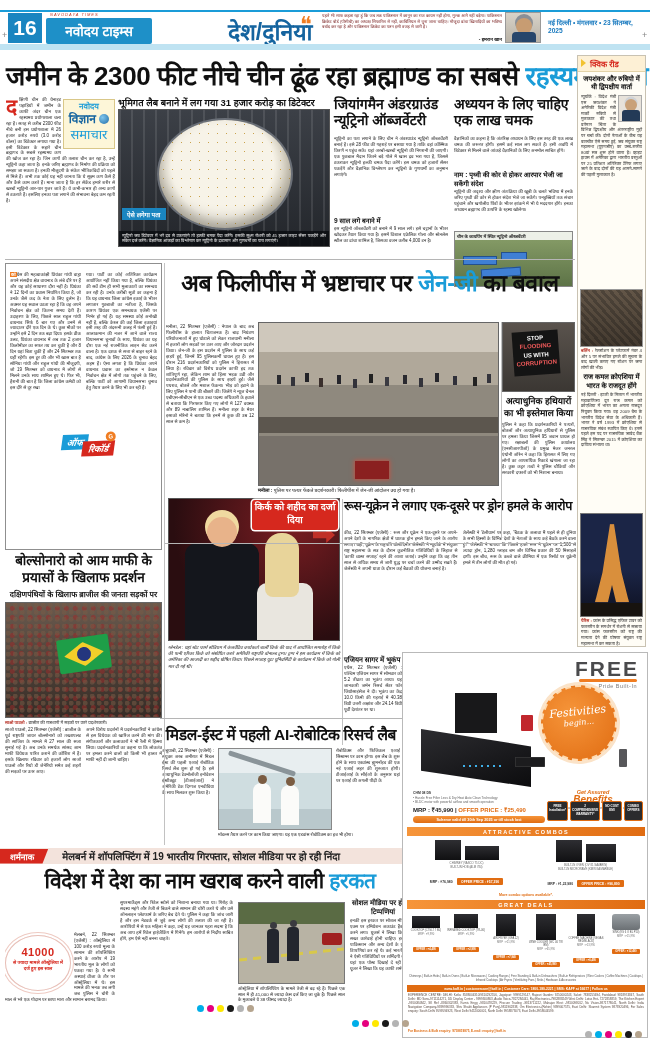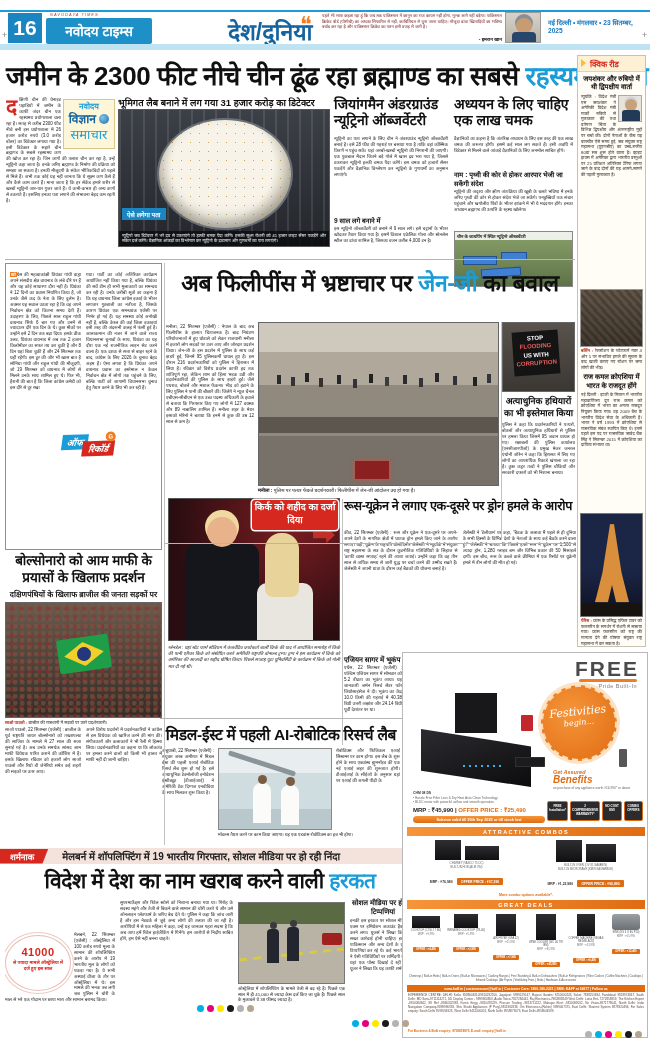--- a/index.html
+++ b/index.html
@@ -140,21 +140,21 @@
   .ad { left:402px; top:652px; width:246px; height:386px; border:1px solid #b9b9b9; background:#fff; overflow:hidden; }
   .ad .logo { position:absolute; right:8px; top:4px; font-size:21px; font-weight:bold; color:#4a4a4c; letter-spacing:2px; }
   .ad .logo-sw { position:absolute; right:10px; top:26px; width:58px; height:3px; background:#f07d22; border-radius:2px; }
   .ad .tag { position:absolute; right:10px; top:30px; font-size:5.5px; color:#7a7a7c; letter-spacing:0.5px; }
   .hood-duct { position:absolute; left:52px; top:40px; width:42px; height:40px; background:#18181a; }
   .hood-body { position:absolute; left:18px; top:76px; width:110px; height:58px; background:linear-gradient(160deg,#2c2c30,#0c0c0e); clip-path:polygon(0 0,100% 30%,100% 100%,0 72%); }
   .hood-led { position:absolute; left:60px; top:112px; width:40px; height:2px; background:repeating-linear-gradient(90deg,#3fb0e8 0 2px,transparent 2px 6px); }
   .medal { position:absolute; left:138px; top:32px; width:76px; height:76px; border-radius:50%; background:radial-gradient(circle at 40% 35%,#f6953a,#e06c12); border:2px dashed #ffd9ad; color:#fff; text-align:center; padding-top:18px; transform:rotate(-6deg); box-shadow:0 0 0 3px #fbe3c8; }
   .medal .f1 { font-family:"DejaVu Serif", serif; font-style:italic; font-size:11px; display:block; }
   .medal .f2 { font-family:"DejaVu Serif", serif; font-style:italic; font-size:8px; display:block; }
-  .benefits { position:absolute; left:150px; top:116px; width:80px; color:#e06c12; }
+  .benefits { position:absolute; left:150px; top:136px; width:80px; text-align:center; color:#e06c12; }
   .benefits .b1 { font-size:5.5px; font-style:italic; font-weight:bold; display:block; }
   .benefits .b2 { font-size:10px; font-style:italic; font-weight:bold; display:block; line-height:1; }
   .benefits .b3 { font-size:3.2px; color:#666; display:block; margin-top:1px; }
   .mini-coffee { position:absolute; left:118px; top:62px; width:12px; height:16px; background:#c1272d; border-radius:1px; }
   .mini-hob { position:absolute; left:112px; top:104px; width:30px; height:10px; background:#1c1c1e; border-radius:1px; box-shadow:inset 0 0 0 0.5px #444; }
   .mini-blend { position:absolute; left:216px; top:96px; width:8px; height:18px; background:#57575a; border-radius:1px; }
   .ad-model { position:absolute; left:10px; top:138px; font-size:3.4px; font-weight:bold; color:#333; }
   .ad-bullets { position:absolute; left:10px; top:143px; width:128px; font-size:3.2px; color:#666; line-height:1.4; }
   .ad-price { position:absolute; left:10px; top:153px; font-size:6px; font-weight:bold; color:#222; }
   .ad-price .o { color:#e06c12; }

